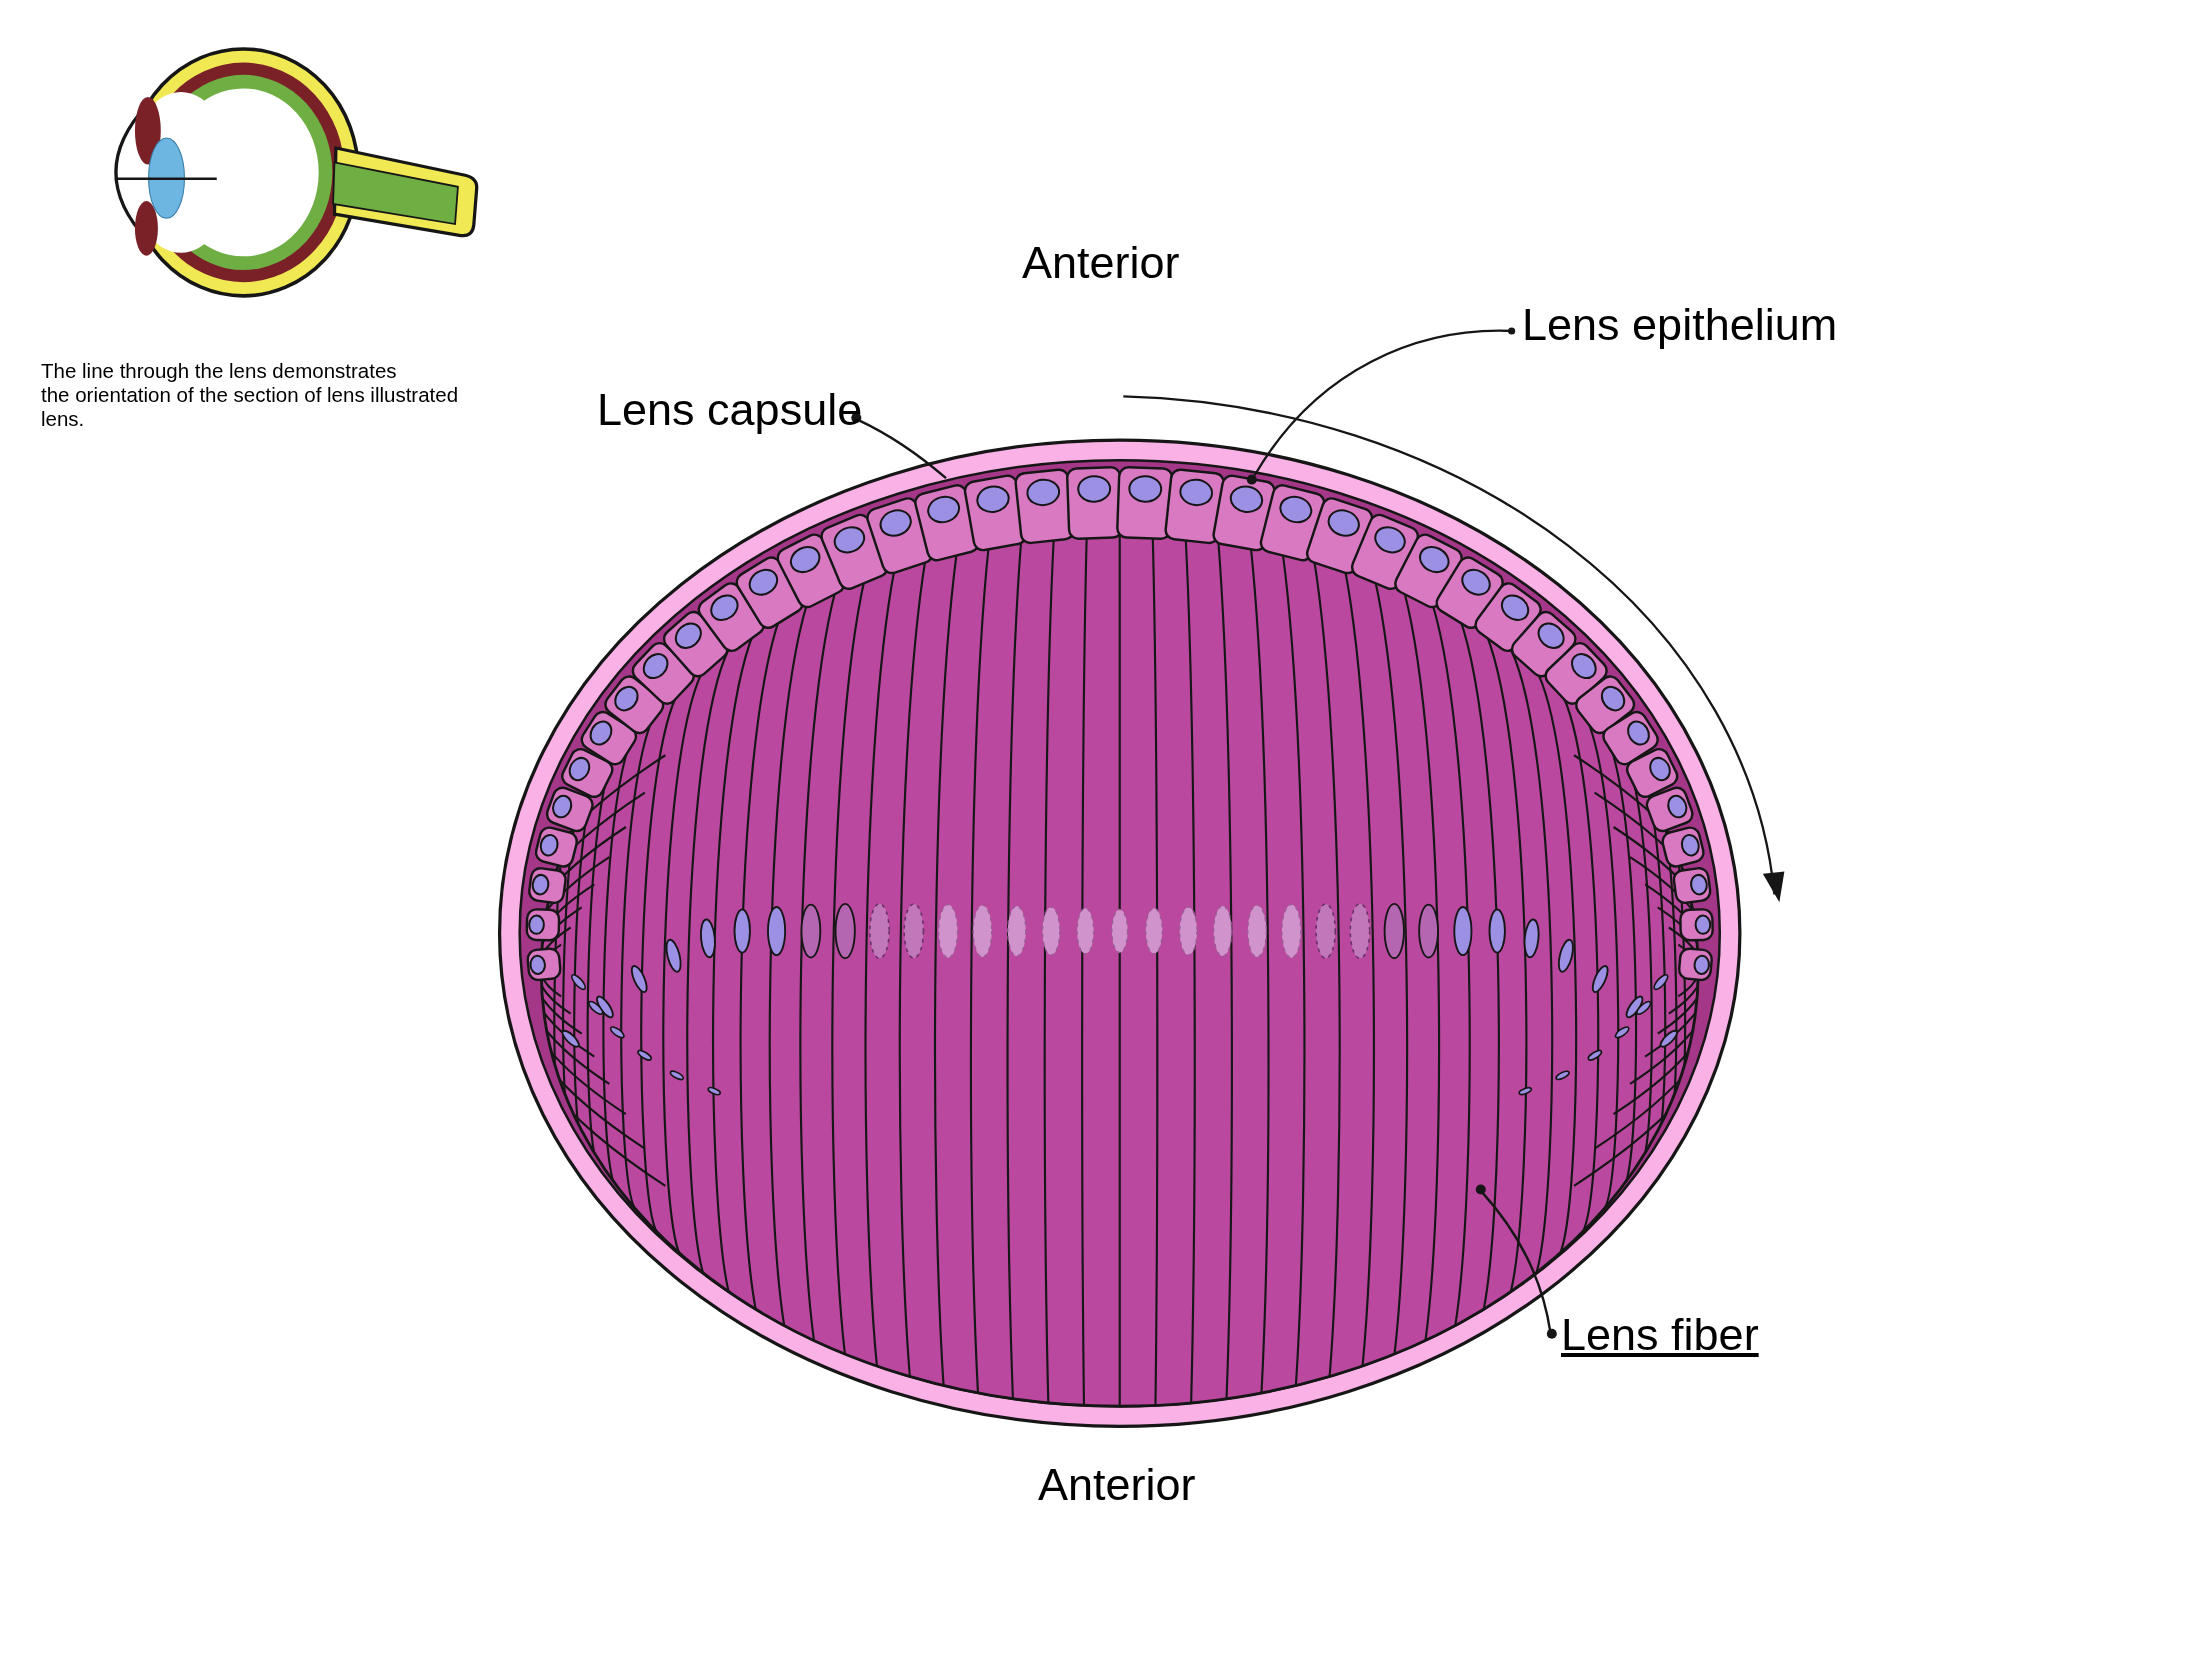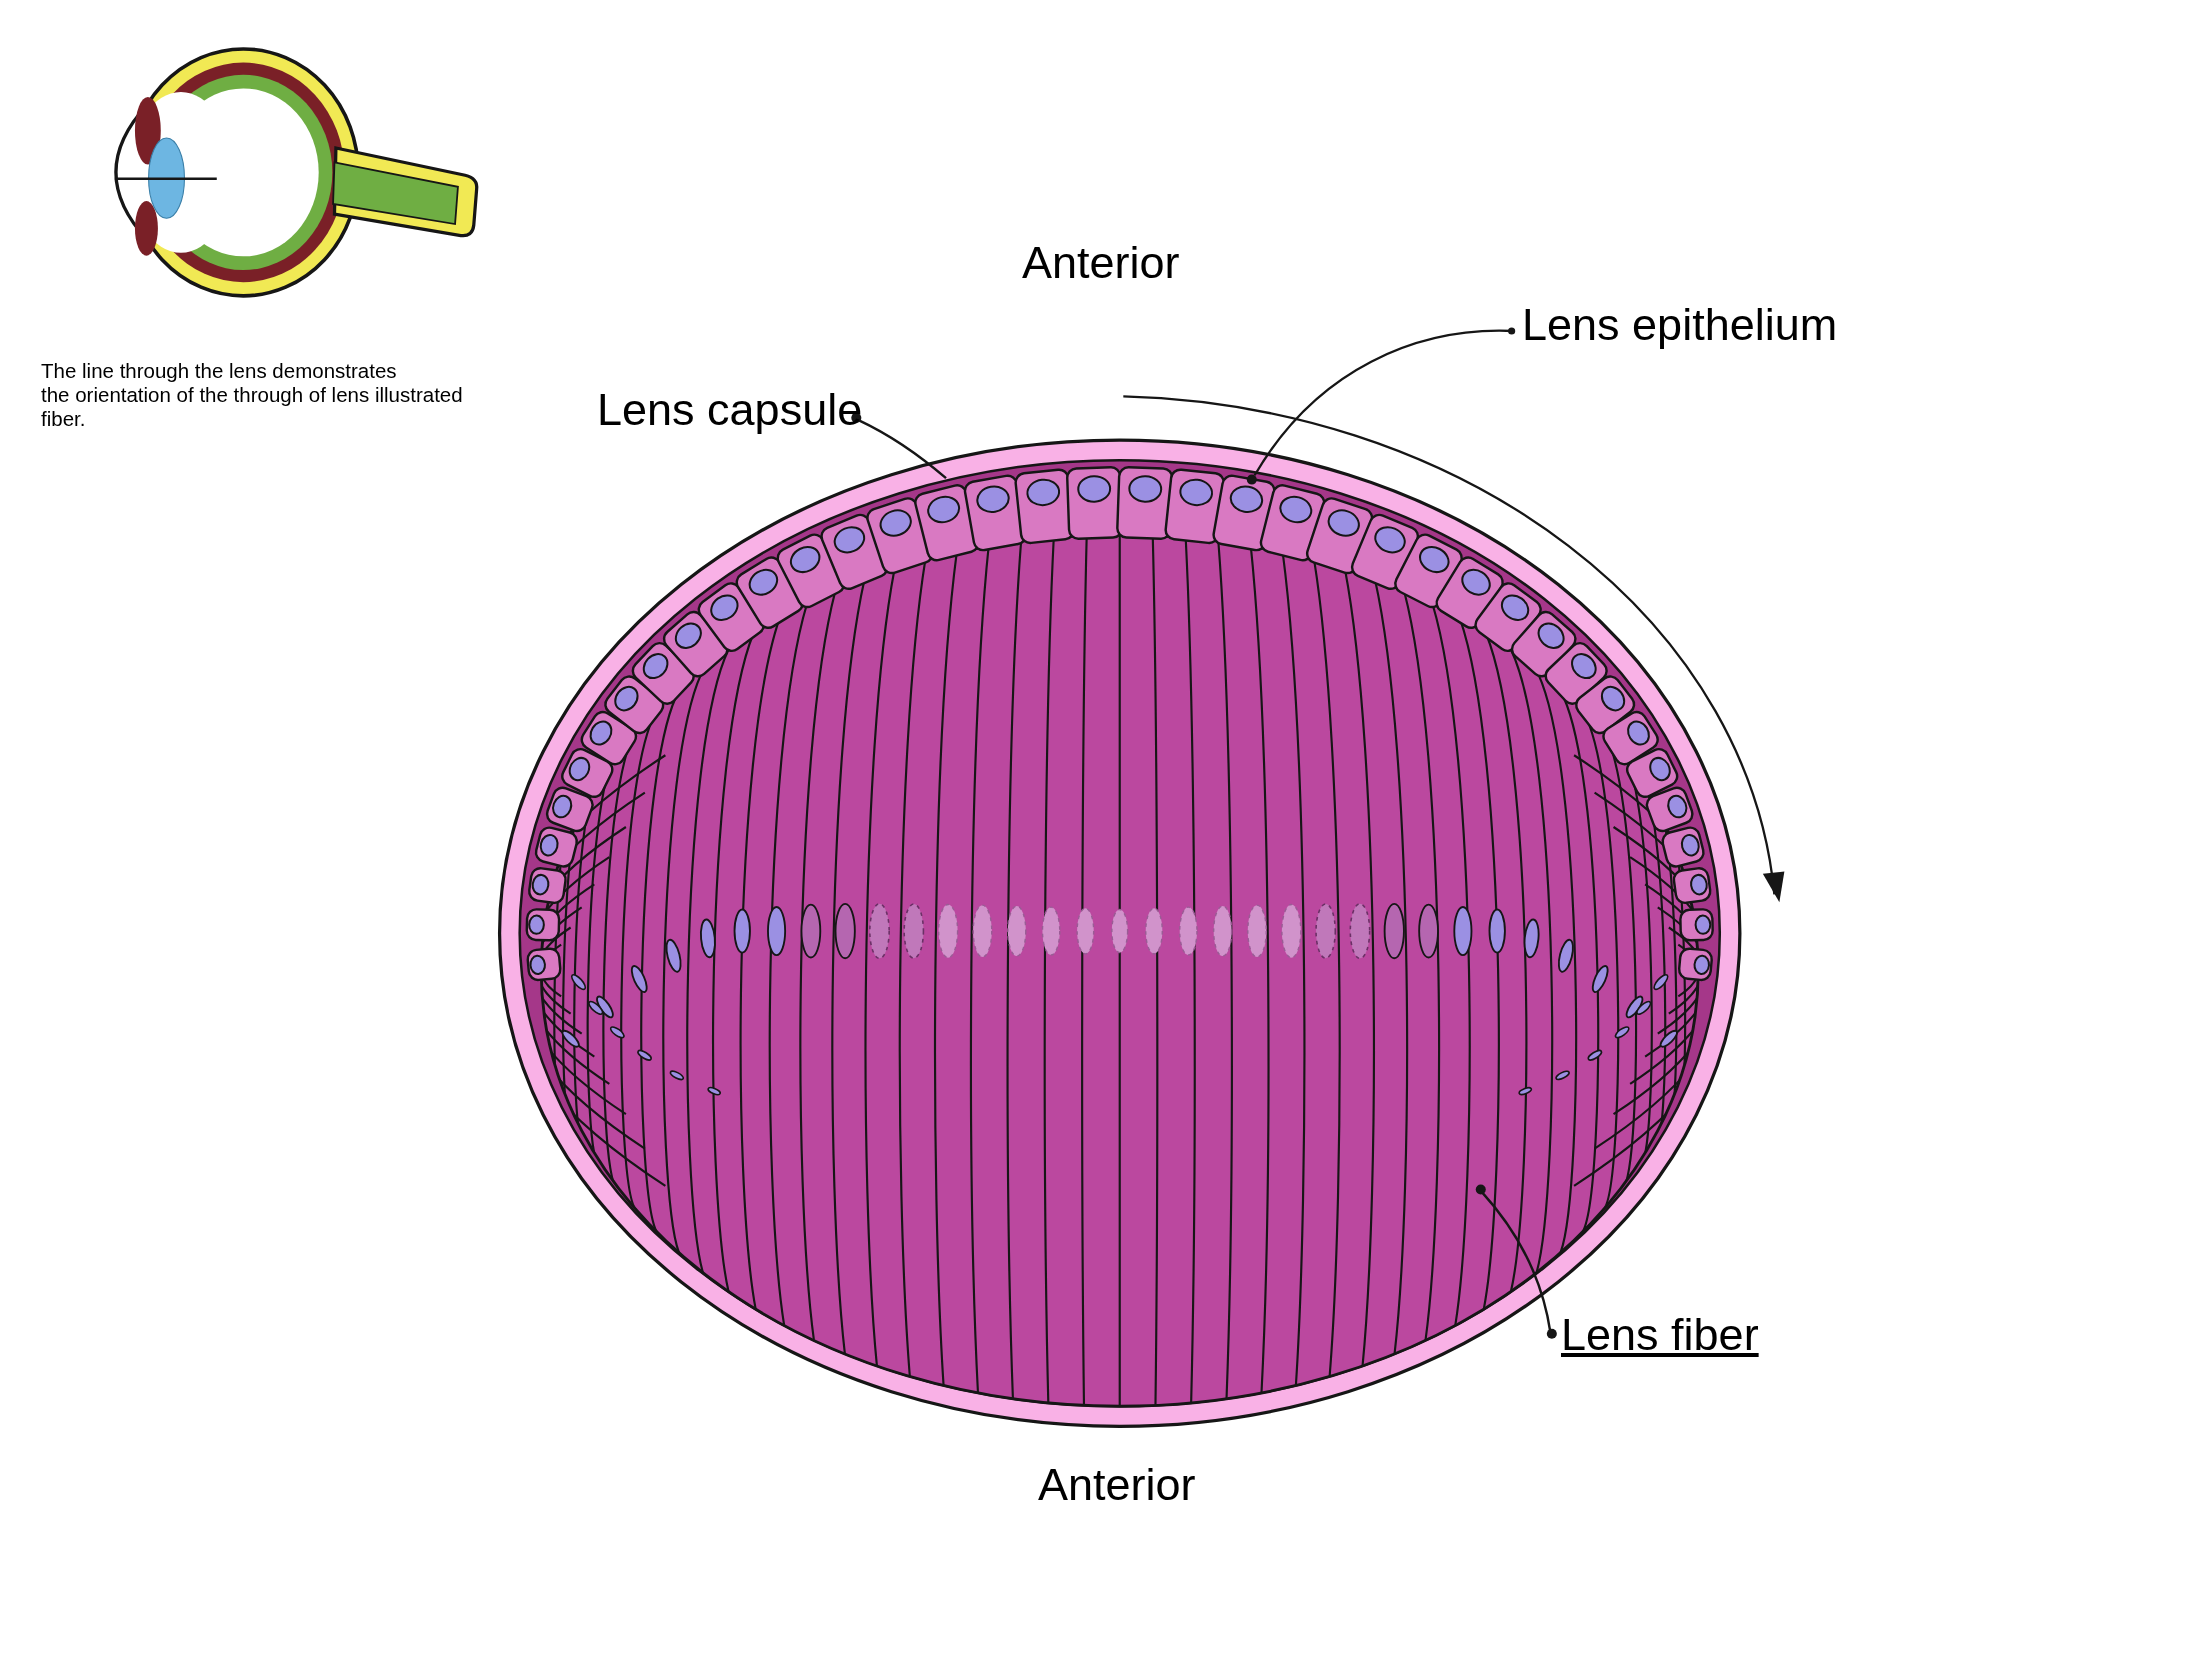--- a/index.html
+++ b/index.html
@@ -317,17 +317,17 @@
     </svg>
 
   <div class="lbl" style="left:1022px;top:240px;">Anterior</div>
   <div class="lbl" style="left:1038px;top:1462px;">Anterior</div>
   <div class="lbl" style="left:597px;top:387px;">Lens capsule</div>
   <div class="lbl" style="left:1522px;top:302px;text-align:center;">Lens epithelium</div>
   <div class="lbl" style="left:1561px;top:1312px;text-decoration:underline;">Lens fiber</div>
 
   <div class="caption">
     <div>The line through the lens demonstrates</div>
-    <div>the orientation of the through of lens illustrated</div>
-    <div>fiber.</div>
+    <div>the orientation of the section of lens illustrated</div>
+    <div>lens.</div>
   </div>
 </div>
 
 
 </body></html>

